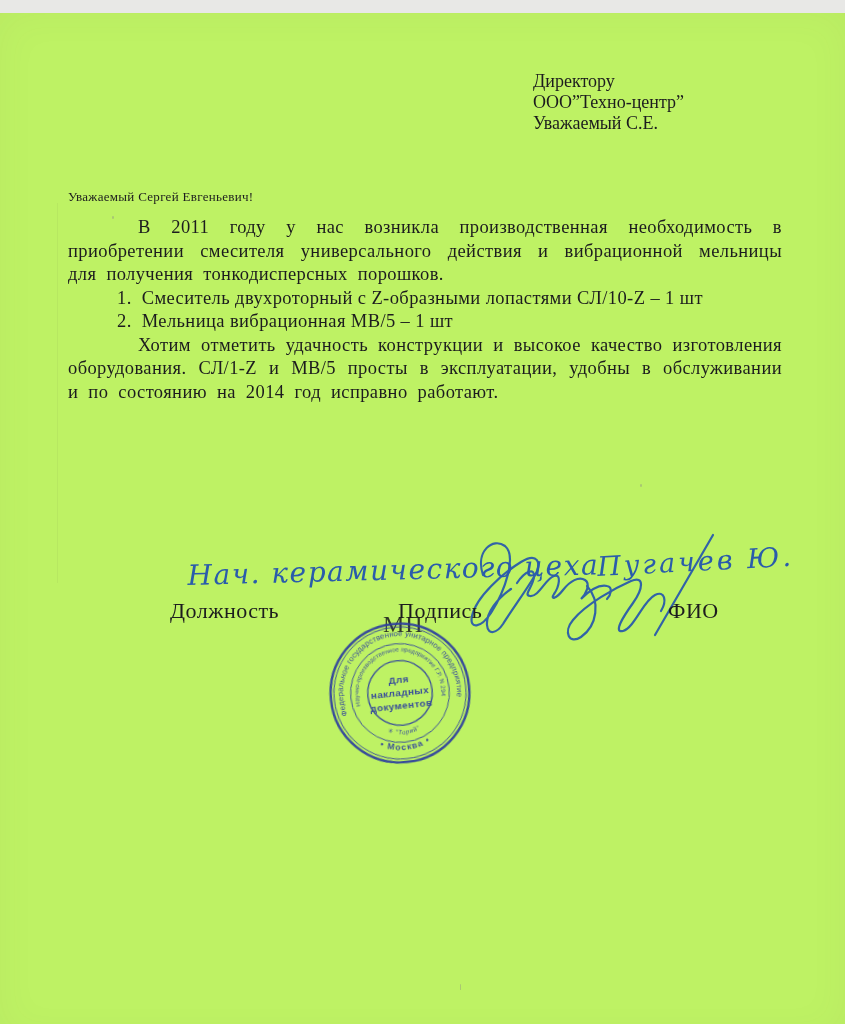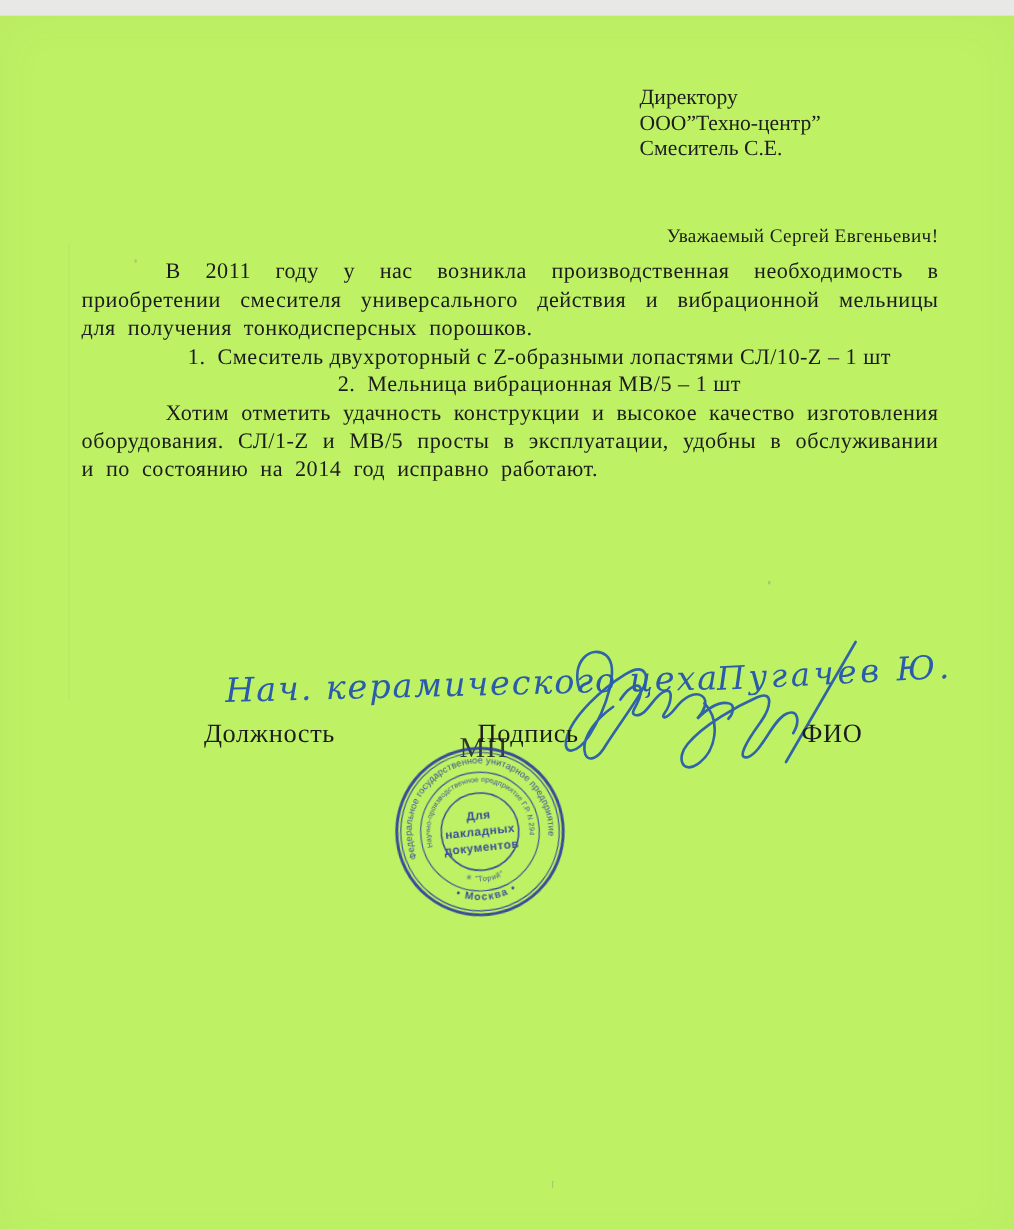--- a/index.html
+++ b/index.html
@@ -5,26 +5,26 @@
   html,body { margin:0; padding:0; background:#e8e8e6; }
   .paper {
     position:relative; width:845px; height:1024px; margin:13px auto;
     background:#bef264; overflow:hidden;
     box-shadow: inset 0 0 40px rgba(90,85,70,0.05);
     font-family:"Liberation Serif", serif; color:#1c1c1e;
   }
   
   .recipient { position:absolute; left:533px; top:58px; font-size:18px; line-height:21px; }
   
-  .salutation { position:absolute; left:68px; top:176px; width:714px; text-align:right; font-size:16px; letter-spacing:0.3px; }
+  .salutation { position:absolute; left:68px; top:176px; width:714px; text-align:left; font-size:13px; letter-spacing:0.3px; }
   
   .body { position:absolute; left:68px; top:203px; width:714px; }
   .body p { margin:0; font-size:18.5px; line-height:23.5px; text-align:justify; text-indent:70px; word-spacing:5px; letter-spacing:0.4px; }
   .body ol { margin:0; padding:0 0 0 49px; list-style:none; }
-  .body ol li { font-size:18.5px; line-height:23.5px; letter-spacing:0.4px; text-align:center;font-family:Liberation Serif, serif; }
+  .body ol li { font-size:18.5px; line-height:23.5px; letter-spacing:0.4px; text-align:left;font-family:Liberation Serif, serif; }
   .body ol li .li-text { margin-left:10px; }
   
   .handwriting {
     position:absolute; color:#2a5cab; font-family:"DejaVu Serif", serif;
     font-style:italic; white-space:nowrap; transform-origin:left bottom;
   }
   .hw-position { left:188px; top:546px; font-size:28px; letter-spacing:1.5px; transform:rotate(-1.5deg); }
   .hw-name { left:598px; top:538px; font-size:27px; letter-spacing:3px; transform:rotate(-3deg); }
   .sig-svg { position:absolute; left:455px; top:518px; width:345px; height:120px; }
   
@@ -44,21 +44,21 @@
   .speck-3 { left:640px; top:471px; }
 </style>
 </head>
 <body>
 
 <div class="paper">
 
   <div class="recipient">
     <div>Директору</div>
     <div>ООО”Техно-центр”</div>
-    <div>Смеситель С.Е.</div>
+    <div>Уважаемый С.Е.</div>
   </div>
 
   <div class="salutation">Уважаемый Сергей Евгеньевич!</div>
 
   <div class="body">
     <p>В 2011 году у нас возникла производственная необходимость в приобретении смесителя универсального действия и вибрационной мельницы для получения тонкодисперсных порошков.</p>
     <ol>
       <li><span class="li-num">1.</span><span class="li-text">Смеситель двухроторный с Z-образными лопастями СЛ/10-Z – 1 шт</span></li>
       <li><span class="li-num">2.</span><span class="li-text">Мельница вибрационная МВ/5 – 1 шт</span></li>
     </ol>

